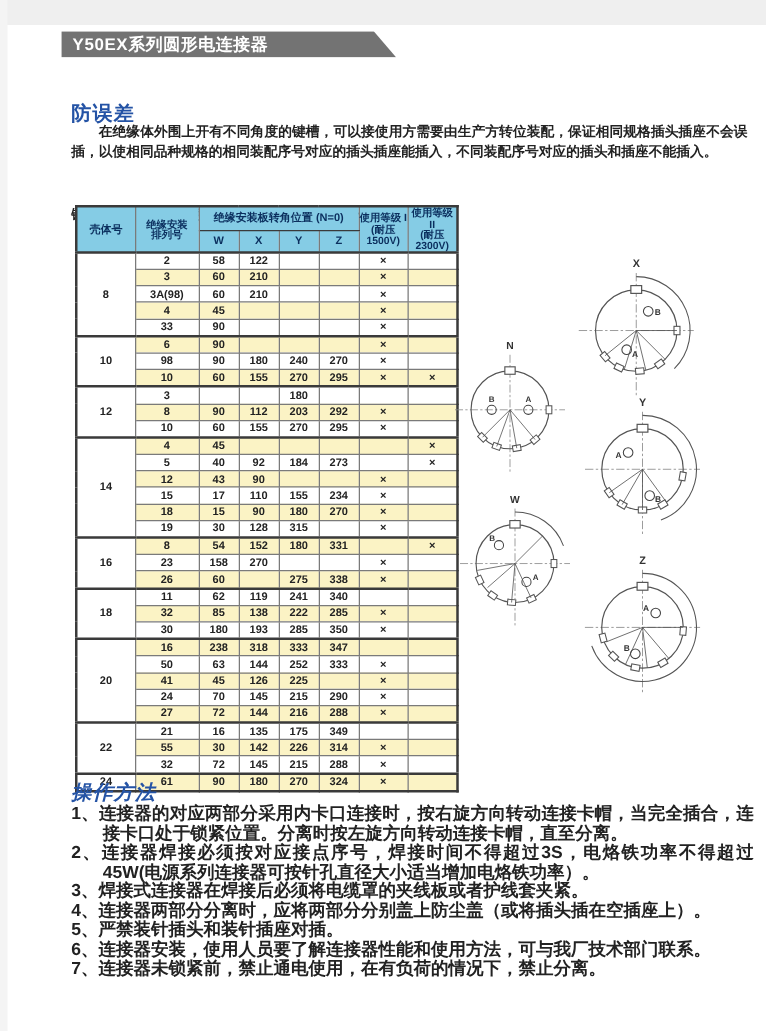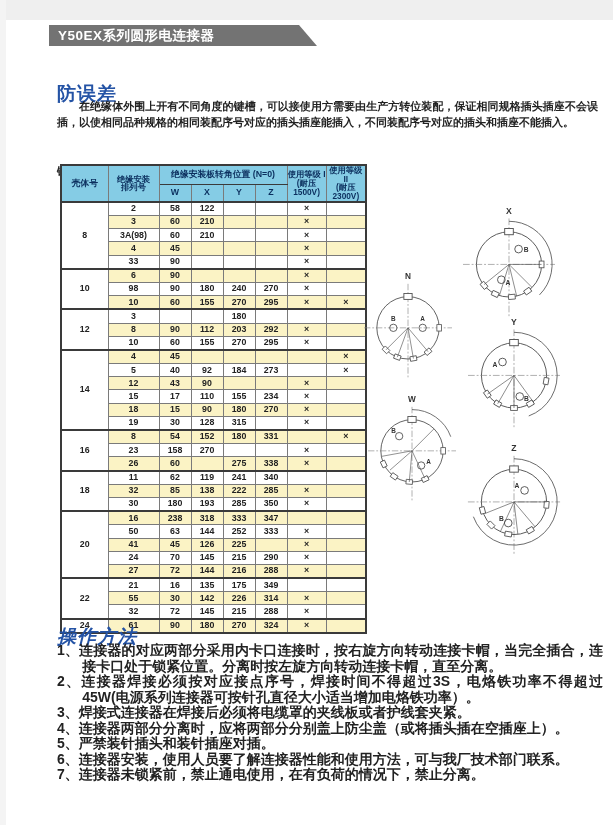--- a/index.html
+++ b/index.html
@@ -11,21 +11,21 @@
   .scan-left{position:absolute;top:0;left:0;width:6px;height:825px;background:#f4f4f4;}
 
   .banner{
     position:absolute;top:25px;left:49px;width:268px;height:21px;
     background:#737373;color:#ffffff;font-weight:bold;font-size:13.5px;
     line-height:21px;padding-left:9px;box-sizing:border-box;
     clip-path:polygon(0 0,calc(100% - 18px) 0,100% 100%,0 100%);
     letter-spacing:.5px;
   }
 
-  .sec-heading{position:absolute;color:#2453a5;font-weight:bold;font-size:19px;letter-spacing:1px;}
+  .sec-heading{position:absolute;color:#2453a5;font-weight:bold;font-size:16px;letter-spacing:1px;}
   #h1{top:81px;left:57px;}
   #h2{top:624px;left:57px;font-style:italic;}
 
   .para{position:absolute;top:99px;left:57px;width:541px;font-size:11px;font-weight:600;
         line-height:15.5px;text-indent:2em;color:#222;text-align:justify;}
   .note{position:absolute;top:144px;left:57px;font-size:11px;font-weight:700;color:#222;margin-top:20px;}
 
   
   .tbl-wrap{position:absolute;top:164px;left:60px;}
   table{border-collapse:collapse;table-layout:fixed;width:305px;border:2px solid #3a3a3a;}

